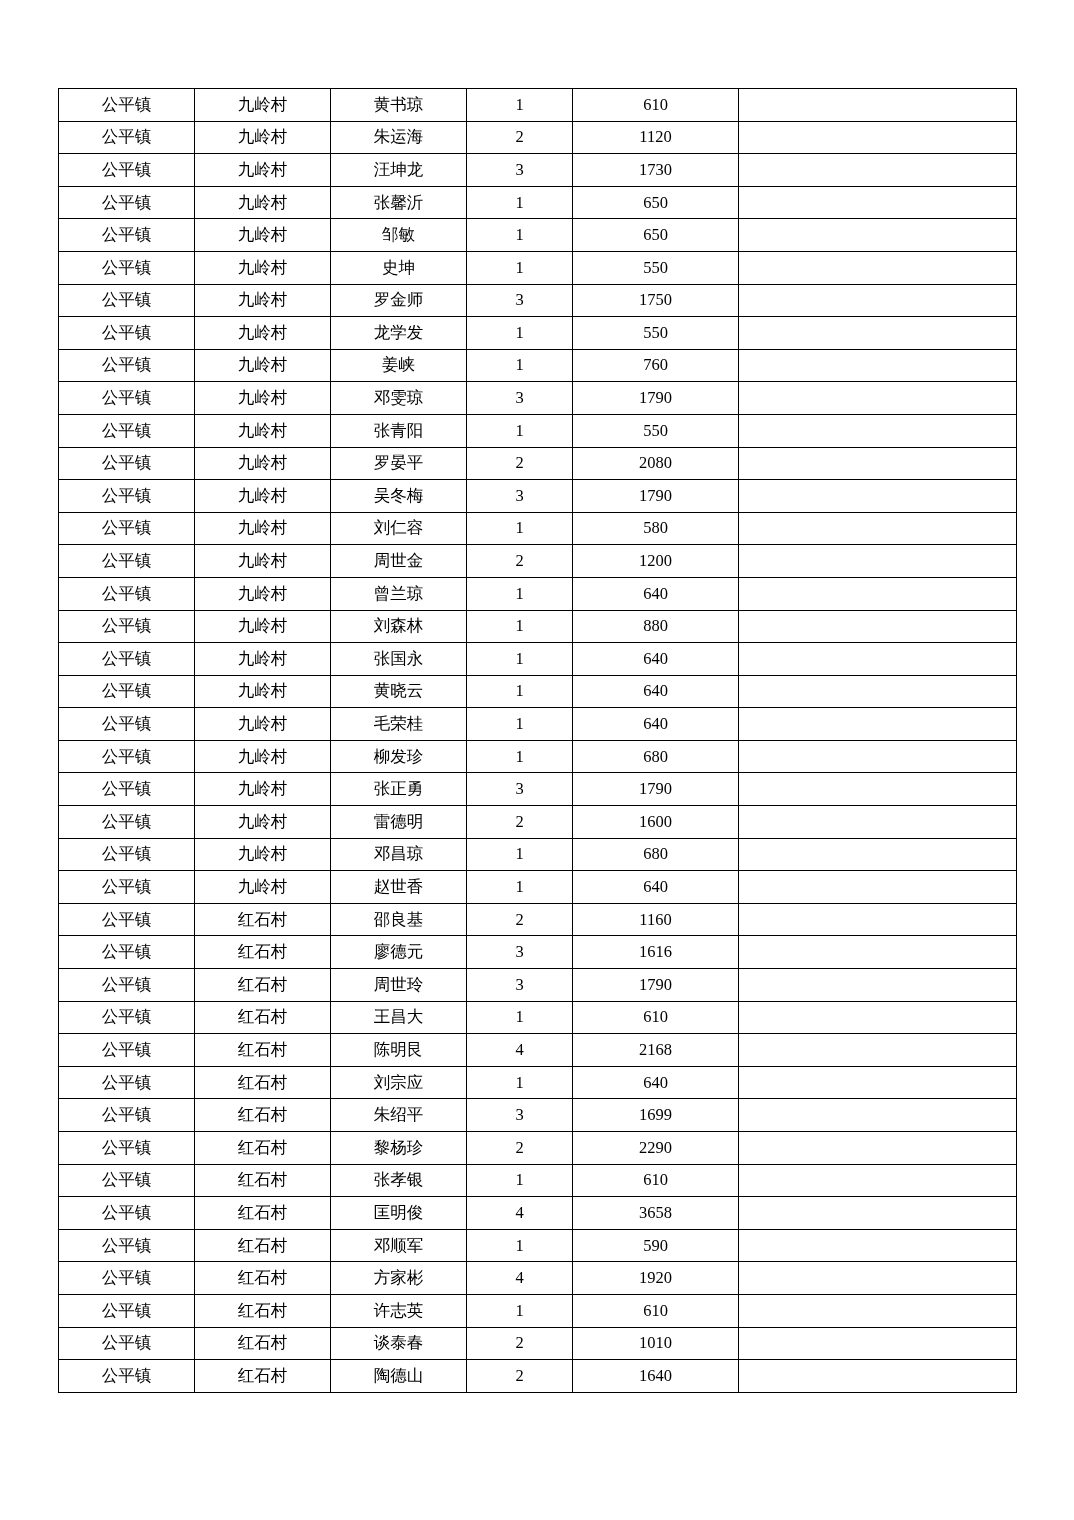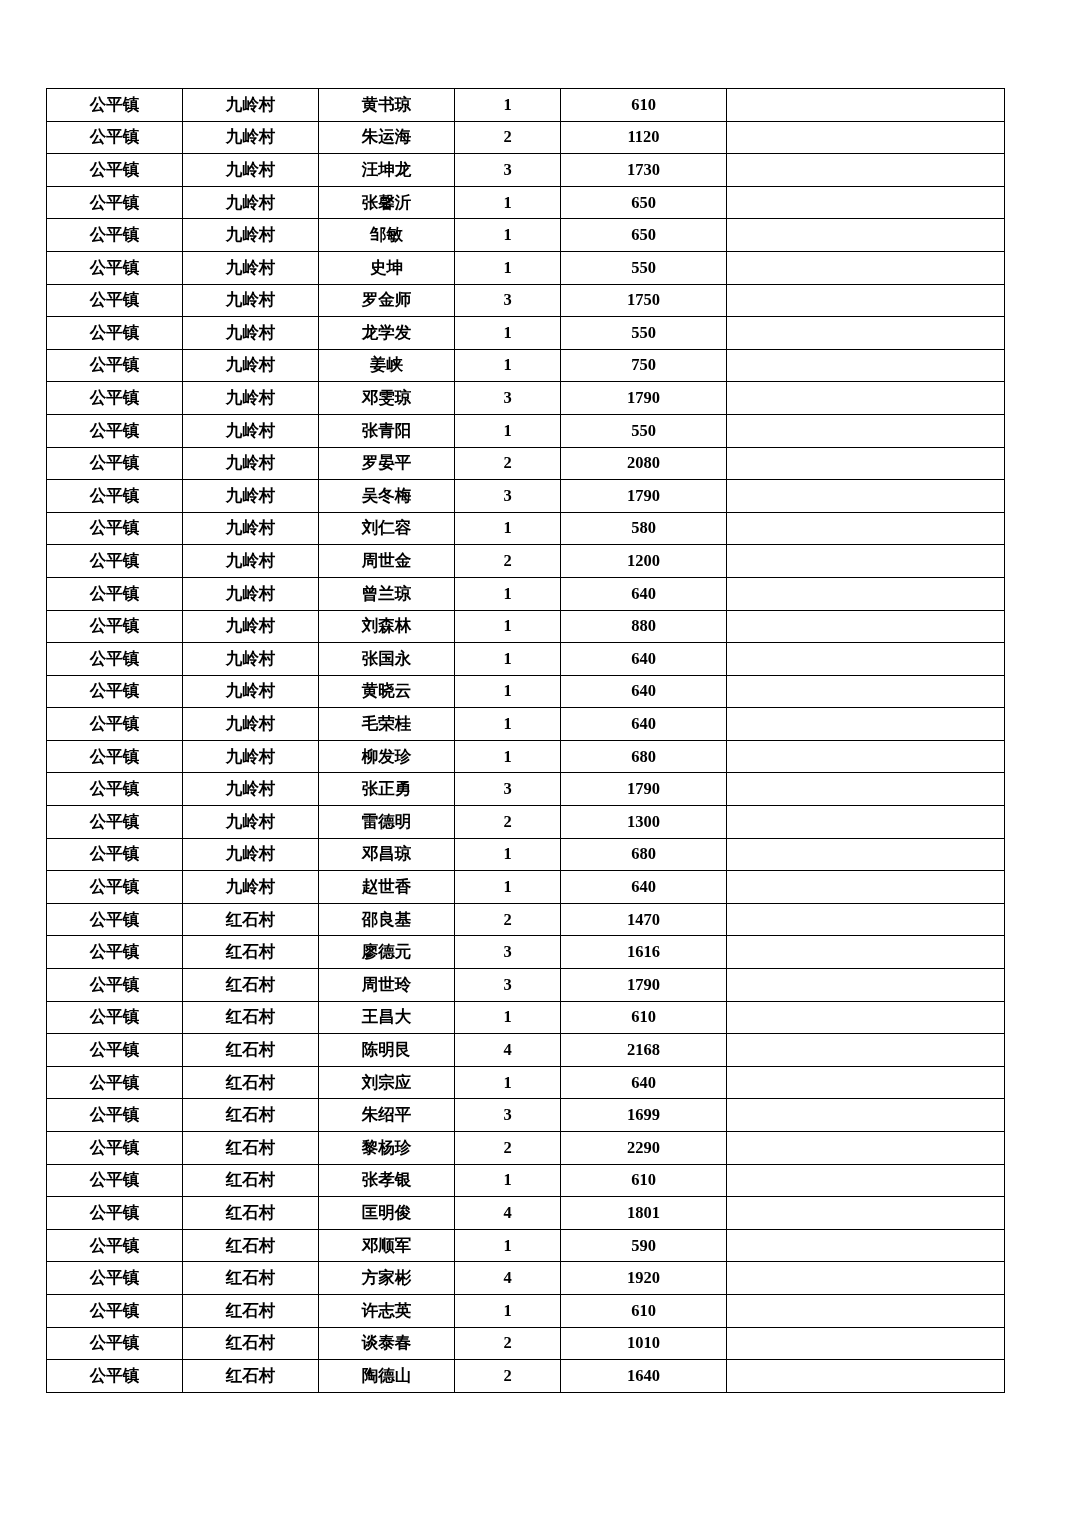--- a/index.html
+++ b/index.html
@@ -11,22 +11,21 @@
     width: 1074px;
     height: 1520px;
     font-family: "Liberation Serif", "DejaVu Serif", serif;
     color: #000000;
   }
   .page {
     position: relative;
     width: 1074px;
     height: 1520px;
     box-sizing: border-box;
-    padding: 88px 58px 0 46px;
-    font-weight: bold;
+    padding: 88px 58px 0 58px;
   }
   table.data-table {
     border-collapse: collapse;
     table-layout: fixed;
     width: 958px;
   }
   table.data-table td {
     border: 1px solid #000000;
     height: 31.6px;
     padding: 0 2px;
@@ -121,21 +120,21 @@
           <td class="cell-name">龙学发</td>
           <td class="cell-count">1</td>
           <td class="cell-amount">550</td>
           <td class="cell-note"></td>
         </tr>
         <tr>
           <td class="cell-town">公平镇</td>
           <td class="cell-village">九岭村</td>
           <td class="cell-name">姜峡</td>
           <td class="cell-count">1</td>
-          <td class="cell-amount">750</td>
+          <td class="cell-amount">760</td>
           <td class="cell-note"></td>
         </tr>
         <tr>
           <td class="cell-town">公平镇</td>
           <td class="cell-village">九岭村</td>
           <td class="cell-name">邓雯琼</td>
           <td class="cell-count">3</td>
           <td class="cell-amount">1790</td>
           <td class="cell-note"></td>
         </tr>
@@ -233,21 +232,21 @@
           <td class="cell-name">张正勇</td>
           <td class="cell-count">3</td>
           <td class="cell-amount">1790</td>
           <td class="cell-note"></td>
         </tr>
         <tr>
           <td class="cell-town">公平镇</td>
           <td class="cell-village">九岭村</td>
           <td class="cell-name">雷德明</td>
           <td class="cell-count">2</td>
-          <td class="cell-amount">1300</td>
+          <td class="cell-amount">1600</td>
           <td class="cell-note"></td>
         </tr>
         <tr>
           <td class="cell-town">公平镇</td>
           <td class="cell-village">九岭村</td>
           <td class="cell-name">邓昌琼</td>
           <td class="cell-count">1</td>
           <td class="cell-amount">680</td>
           <td class="cell-note"></td>
         </tr>
@@ -257,21 +256,21 @@
           <td class="cell-name">赵世香</td>
           <td class="cell-count">1</td>
           <td class="cell-amount">640</td>
           <td class="cell-note"></td>
         </tr>
         <tr>
           <td class="cell-town">公平镇</td>
           <td class="cell-village">红石村</td>
           <td class="cell-name">邵良基</td>
           <td class="cell-count">2</td>
-          <td class="cell-amount">1470</td>
+          <td class="cell-amount">1160</td>
           <td class="cell-note"></td>
         </tr>
         <tr>
           <td class="cell-town">公平镇</td>
           <td class="cell-village">红石村</td>
           <td class="cell-name">廖德元</td>
           <td class="cell-count">3</td>
           <td class="cell-amount">1616</td>
           <td class="cell-note"></td>
         </tr>
@@ -329,21 +328,21 @@
           <td class="cell-name">张孝银</td>
           <td class="cell-count">1</td>
           <td class="cell-amount">610</td>
           <td class="cell-note"></td>
         </tr>
         <tr>
           <td class="cell-town">公平镇</td>
           <td class="cell-village">红石村</td>
           <td class="cell-name">匡明俊</td>
           <td class="cell-count">4</td>
-          <td class="cell-amount">1801</td>
+          <td class="cell-amount">3658</td>
           <td class="cell-note"></td>
         </tr>
         <tr>
           <td class="cell-town">公平镇</td>
           <td class="cell-village">红石村</td>
           <td class="cell-name">邓顺军</td>
           <td class="cell-count">1</td>
           <td class="cell-amount">590</td>
           <td class="cell-note"></td>
         </tr>

